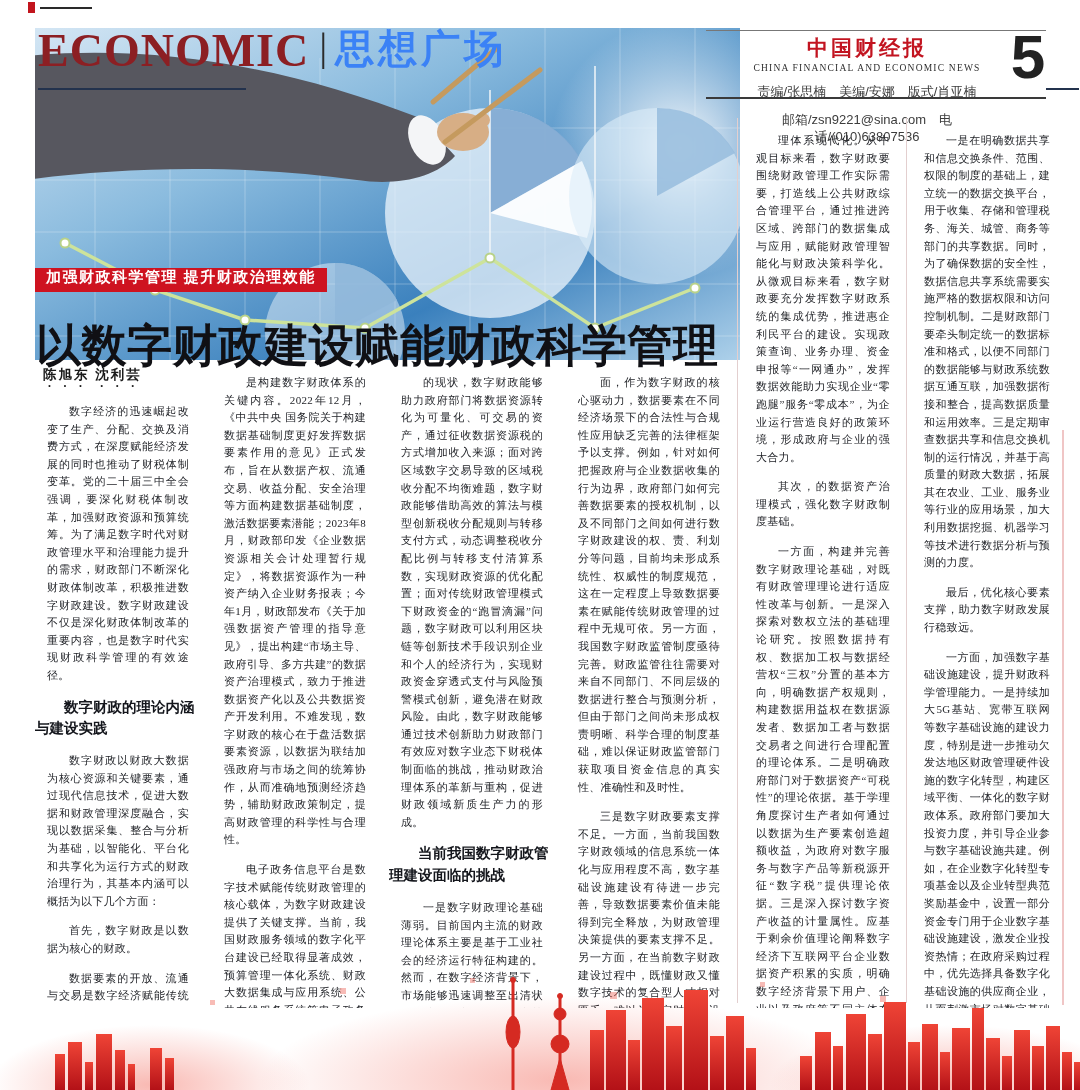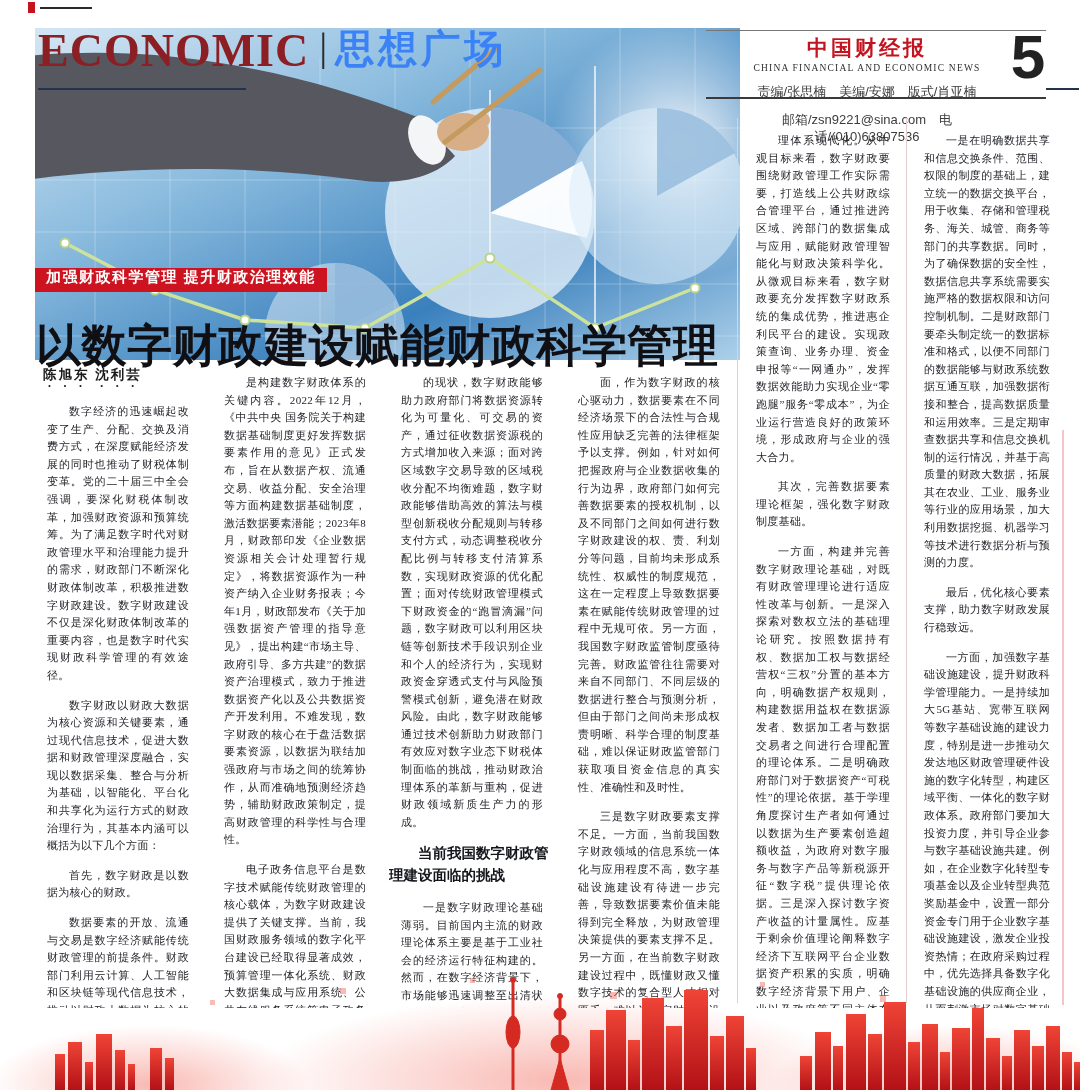--- a/index.html
+++ b/index.html
@@ -150,20 +150,21 @@
   </div>
   <div class="pageno">5</div>
 
   <div class="banner">加强财政科学管理 提升财政治理效能</div>
 
   <h1 class="headline">以数字财政建设赋能财政科学管理</h1>
 
   <div class="col" style="left:35px;top:362px;width:166px;height:646px;">
     <div class="authors">陈旭东 沈利芸</div>
   <p class="body-p">数字经济的迅速崛起改变了生产、分配、交换及消费方式，在深度赋能经济发展的同时也推动了财税体制变革。党的二十届三中全会强调，要深化财税体制改革，加强财政资源和预算统筹。为了满足数字时代对财政管理水平和治理能力提升的需求，财政部门不断深化财政体制改革，积极推进数字财政建设。数字财政建设不仅是深化财政体制改革的重要内容，也是数字时代实现财政科学管理的有效途径。</p>
+      <h3 class="col-heading">数字财政的理论内涵与建设实践</h3>
       <p class="body-p">数字财政以财政大数据为核心资源和关键要素，通过现代信息技术，促进大数据和财政管理深度融合，实现以数据采集、整合与分析为基础，以智能化、平台化和共享化为运行方式的财政治理行为，其基本内涵可以概括为以下几个方面：</p>
       <p class="body-p">首先，数字财政是以数据为核心的财政。</p>
       <p class="body-p">数据要素的开放、流通与交易是数字经济赋能传统财政管理的前提条件。财政部门利用云计算、人工智能和区块链等现代信息技术，推动以财政大数据为核心的数据集聚、数据共享、数据协同、数据赋能，从而提升财政决策和管理的科学性与精准性。</p>
       <p class="body-p">一方面，数字财政通过深度挖掘数据要素在财政领域的应用价值并促进其开放共享，打通部门间、层级间以及区域间的政务信息沟通通道，从而构建公共数据资源体系，提升财政管理的安全性、科学性与透明度。财政部建立全国财政运行监测中心，对各地区财政运行状况实行“T+1”穿透式监测就是一个例证。</p>
     </div>
   <div class="col" style="left:212px;top:362px;width:166px;height:646px;font-family:Liberation Serif, serif;">
       <p class="body-p">是构建数字财政体系的关键内容。2022年12月，《中共中央 国务院关于构建数据基础制度更好发挥数据要素作用的意见》正式发布，旨在从数据产权、流通交易、收益分配、安全治理等方面构建数据基础制度，激活数据要素潜能；2023年8月，财政部印发《企业数据资源相关会计处理暂行规定》，将数据资源作为一种资产纳入企业财务报表；今年1月，财政部发布《关于加强数据资产管理的指导意见》，提出构建“市场主导、政府引导、多方共建”的数据资产治理模式，致力于推进数据资产化以及公共数据资产开发利用。不难发现，数字财政的核心在于盘活数据要素资源，以数据为联结加强政府与市场之间的统筹协作，从而准确地预测经济趋势，辅助财政政策制定，提高财政管理的科学性与合理性。</p>
       <p class="body-p">电子政务信息平台是数字技术赋能传统财政管理的核心载体，为数字财政建设提供了关键支撑。当前，我国财政服务领域的数字化平台建设已经取得显著成效，预算管理一体化系统、财政大数据集成与应用系统、公共在线服务系统等电子政务平台为财政资金全流程的使用与管理提供了透明高效的渠道。在数字化发展背景下，财政部门以综合性数字化平台为依托，实现数据要素价值在财政业务全流程、全链条的释放，有效提升了财政服务的便捷性与财政管理的高效性。</p>
     </div>
   <div class="col" style="left:389px;top:362px;width:166px;height:646px;">
@@ -171,21 +172,21 @@
       <h3 class="col-heading">当前我国数字财政管理建设面临的挑战</h3>
       <p class="body-p">一是数字财政理论基础薄弱。目前国内主流的财政理论体系主要是基于工业社会的经济运行特征构建的。然而，在数字经济背景下，市场能够迅速调整至出清状态，这使得新凯恩斯主义关于“价格黏性”的理论不再完全适用。面对现实条件的变化，我们亟需对财政领域的基础性理论问题进行深入探讨。比如，数字时代下的财政宏观调控应当以何种理论作为新的支撑？数字财政与传统财政在运行的底层逻辑上有何本质区别？总之，当前我国数字财政的建设还停留在通过技术整合对财政业务进行信息化改造的层面，财政治理的行为逻辑缺乏清晰的理论支撑，数字财政领域的基础理论也有待进一步深入研究。</p>
     </div>
   <div class="col" style="left:566px;top:362px;width:166px;height:646px;">
       <p class="body-p">面，作为数字财政的核心驱动力，数据要素在不同经济场景下的合法性与合规性应用缺乏完善的法律框架予以支撑。例如，针对如何把握政府与企业数据收集的行为边界，政府部门如何完善数据要素的授权机制，以及不同部门之间如何进行数字财政建设的权、责、利划分等问题，目前均未形成系统性、权威性的制度规范，这在一定程度上导致数据要素在赋能传统财政管理的过程中无规可依。另一方面，我国数字财政监管制度亟待完善。财政监管往往需要对来自不同部门、不同层级的数据进行整合与预测分析，但由于部门之间尚未形成权责明晰、科学合理的制度基础，难以保证财政监管部门获取项目资金信息的真实性、准确性和及时性。</p>
       <p class="body-p">三是数字财政要素支撑不足。一方面，当前我国数字财政领域的信息系统一体化与应用程度不高，数字基础设施建设有待进一步完善，导致数据要素价值未能得到完全释放，为财政管理决策提供的要素支撑不足。另一方面，在当前数字财政建设过程中，既懂财政又懂数字技术的复合型人才相对匮乏，难以为数字财政建设提供稳定支撑。无论是利用数字技术改造财政业务系统还是利用数据驱动财政决策，都离不开数字化专业人才的支撑。</p>
       <h3 class="col-heading">以数字财政建设赋能财政科学管理的政策建议</h3>
     </div>
   <div class="col" style="left:744px;top:120px;width:158px;height:888px;">
       <p class="body-p">理体系现代化。从中观目标来看，数字财政要围绕财政管理工作实际需要，打造线上公共财政综合管理平台，通过推进跨区域、跨部门的数据集成与应用，赋能财政管理智能化与财政决策科学化。从微观目标来看，数字财政要充分发挥数字财政系统的集成优势，推进惠企利民平台的建设。实现政策查询、业务办理、资金申报等“一网通办”，发挥数据效能助力实现企业“零跑腿”服务“零成本”，为企业运行营造良好的政策环境，形成政府与企业的强大合力。</p>
-      <p class="body-p">其次，完善数据要素理论框架，强化数字财政制度基础。</p>
+      <p class="body-p">其次，的数据资产治理模式，强化数字财政制度基础。</p>
       <p class="body-p">一方面，构建并完善数字财政理论基础，对既有财政管理理论进行适应性改革与创新。一是深入探索对数权立法的基础理论研究。按照数据持有权、数据加工权与数据经营权“三权”分置的基本方向，明确数据产权规则，构建数据用益权在数据源发者、数据加工者与数据交易者之间进行合理配置的理论体系。二是明确政府部门对于数据资产“可税性”的理论依据。基于学理角度探讨生产者如何通过以数据为生产要素创造超额收益，为政府对数字服务与数字产品等新税源开征“数字税”提供理论依据。三是深入探讨数字资产收益的计量属性。应基于剩余价值理论阐释数字经济下互联网平台企业数据资产积累的实质，明确数字经济背景下用户、企业以及政府等不同主体在交易过程中创造的经济价值，并探讨将其转换为可计量货币价值的数理依据，从而解决数字服务收益的不可计量性对数据资产征税带来的挑战。</p>
       <p class="body-p">另一方面，在厘清数据要素理论框架与数字财政底层逻辑的基础上，强化对财政治理现实挑战的制度构建与法治回应，实现制度建设与理论探索相互支撑、统筹推进。一是完善数据要素领域的基础性制度构建。例如，明确公共数据权属、应用以及权益分配等关键问题的法理依据，构建涵盖数据共享、数据安全、数据交易等全环节的制度框架。二是加快推动公共数据资产化与数据资产入表的法治进程，从公共数据产权界定、数据资产评估以及数据入表制度等角度，全链条构建数据资产核算与入表的制度依据。三是完善财政监管层面的法律制度构建，以制度规章的形式明确财政监管工作的权力划分与责任边界，强化对财政支出事前监督与风险预测的制度约束。</p>
     </div>
   <div class="col" style="left:912px;top:120px;width:150px;height:888px;">
       <p class="body-p">一是在明确数据共享和信息交换条件、范围、权限的制度的基础上，建立统一的数据交换平台，用于收集、存储和管理税务、海关、城管、商务等部门的共享数据。同时，为了确保数据的安全性，数据信息共享系统需要实施严格的数据权限和访问控制机制。二是财政部门要牵头制定统一的数据标准和格式，以便不同部门的数据能够与财政系统数据互通互联，加强数据衔接和整合，提高数据质量和运用效率。三是定期审查数据共享和信息交换机制的运行情况，并基于高质量的财政大数据，拓展其在农业、工业、服务业等行业的应用场景，加大利用数据挖掘、机器学习等技术进行数据分析与预测的力度。</p>
       <p class="body-p">最后，优化核心要素支撑，助力数字财政发展行稳致远。</p>
       <p class="body-p">一方面，加强数字基础设施建设，提升财政科学管理能力。一是持续加大5G基站、宽带互联网等数字基础设施的建设力度，特别是进一步推动欠发达地区财政管理硬件设施的数字化转型，构建区域平衡、一体化的数字财政体系。政府部门要加大投资力度，并引导企业参与数字基础设施共建。例如，在企业数字化转型专项基金以及企业转型典范奖励基金中，设置一部分资金专门用于企业数字基础设施建设，激发企业投资热情；在政府采购过程中，优先选择具备数字化基础设施的供应商企业，从而刺激市场对数字基础设施的投资需求。二是大力推动区块链等先进数字技术嵌入财政管理系统，提升财政管理系统的智慧化程度。推动财政部门与财政业务“上链”，整合预算编制、预算执行与绩效管理等业务全流程，强化财政管理信息化建设水平。</p>
     </div>
 
   <div class="vrule" style="left:737px;top:118px;height:885px;"></div>

